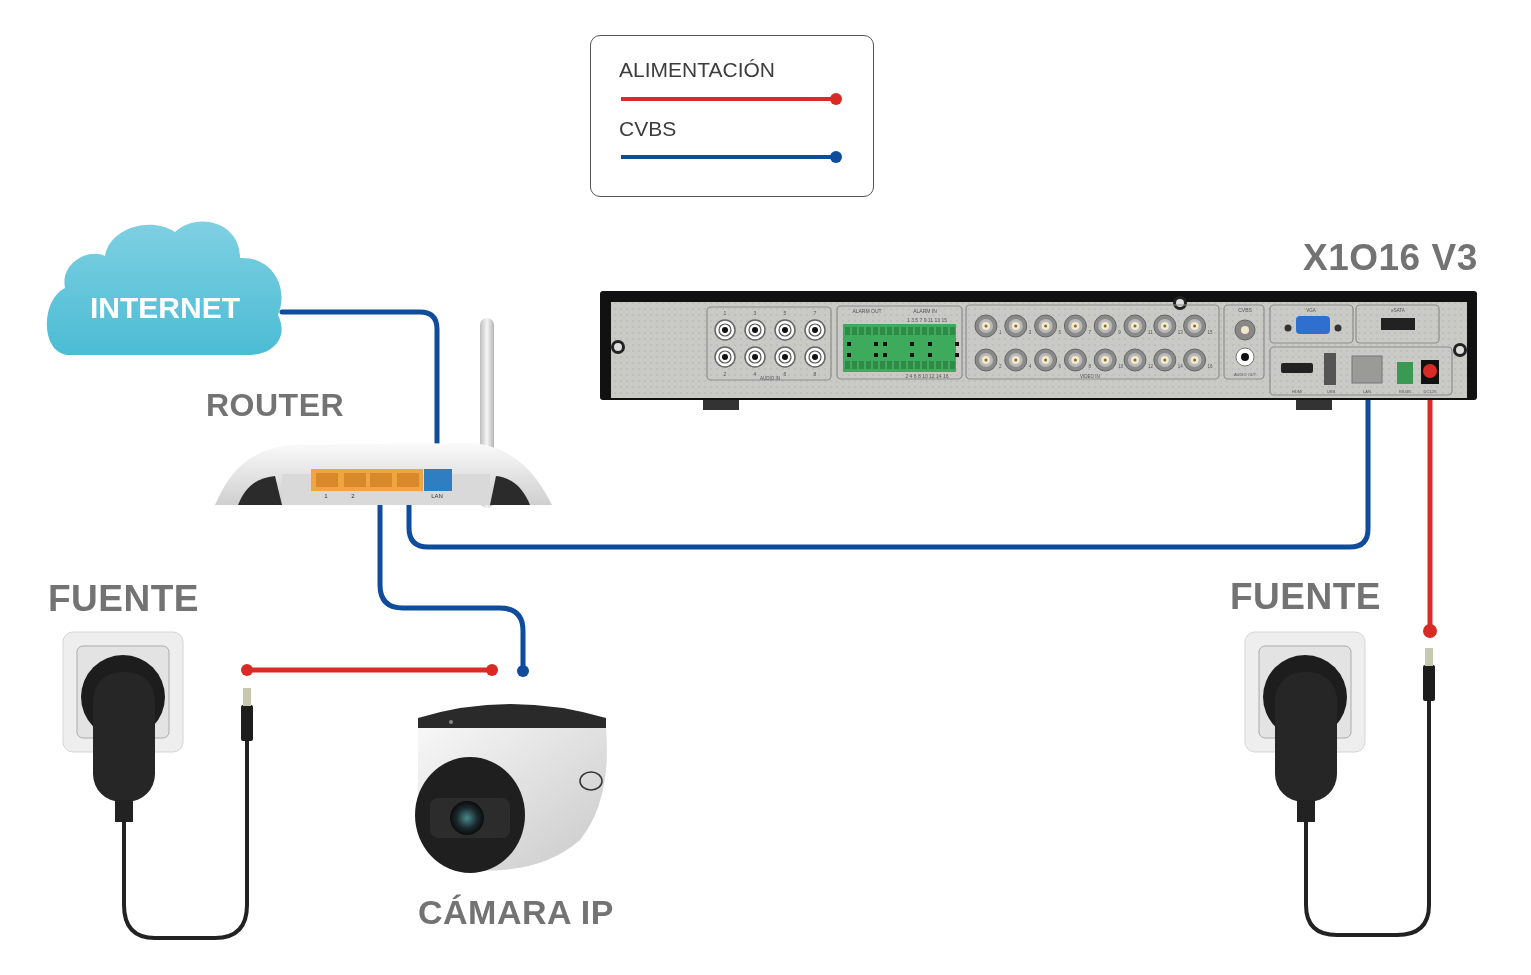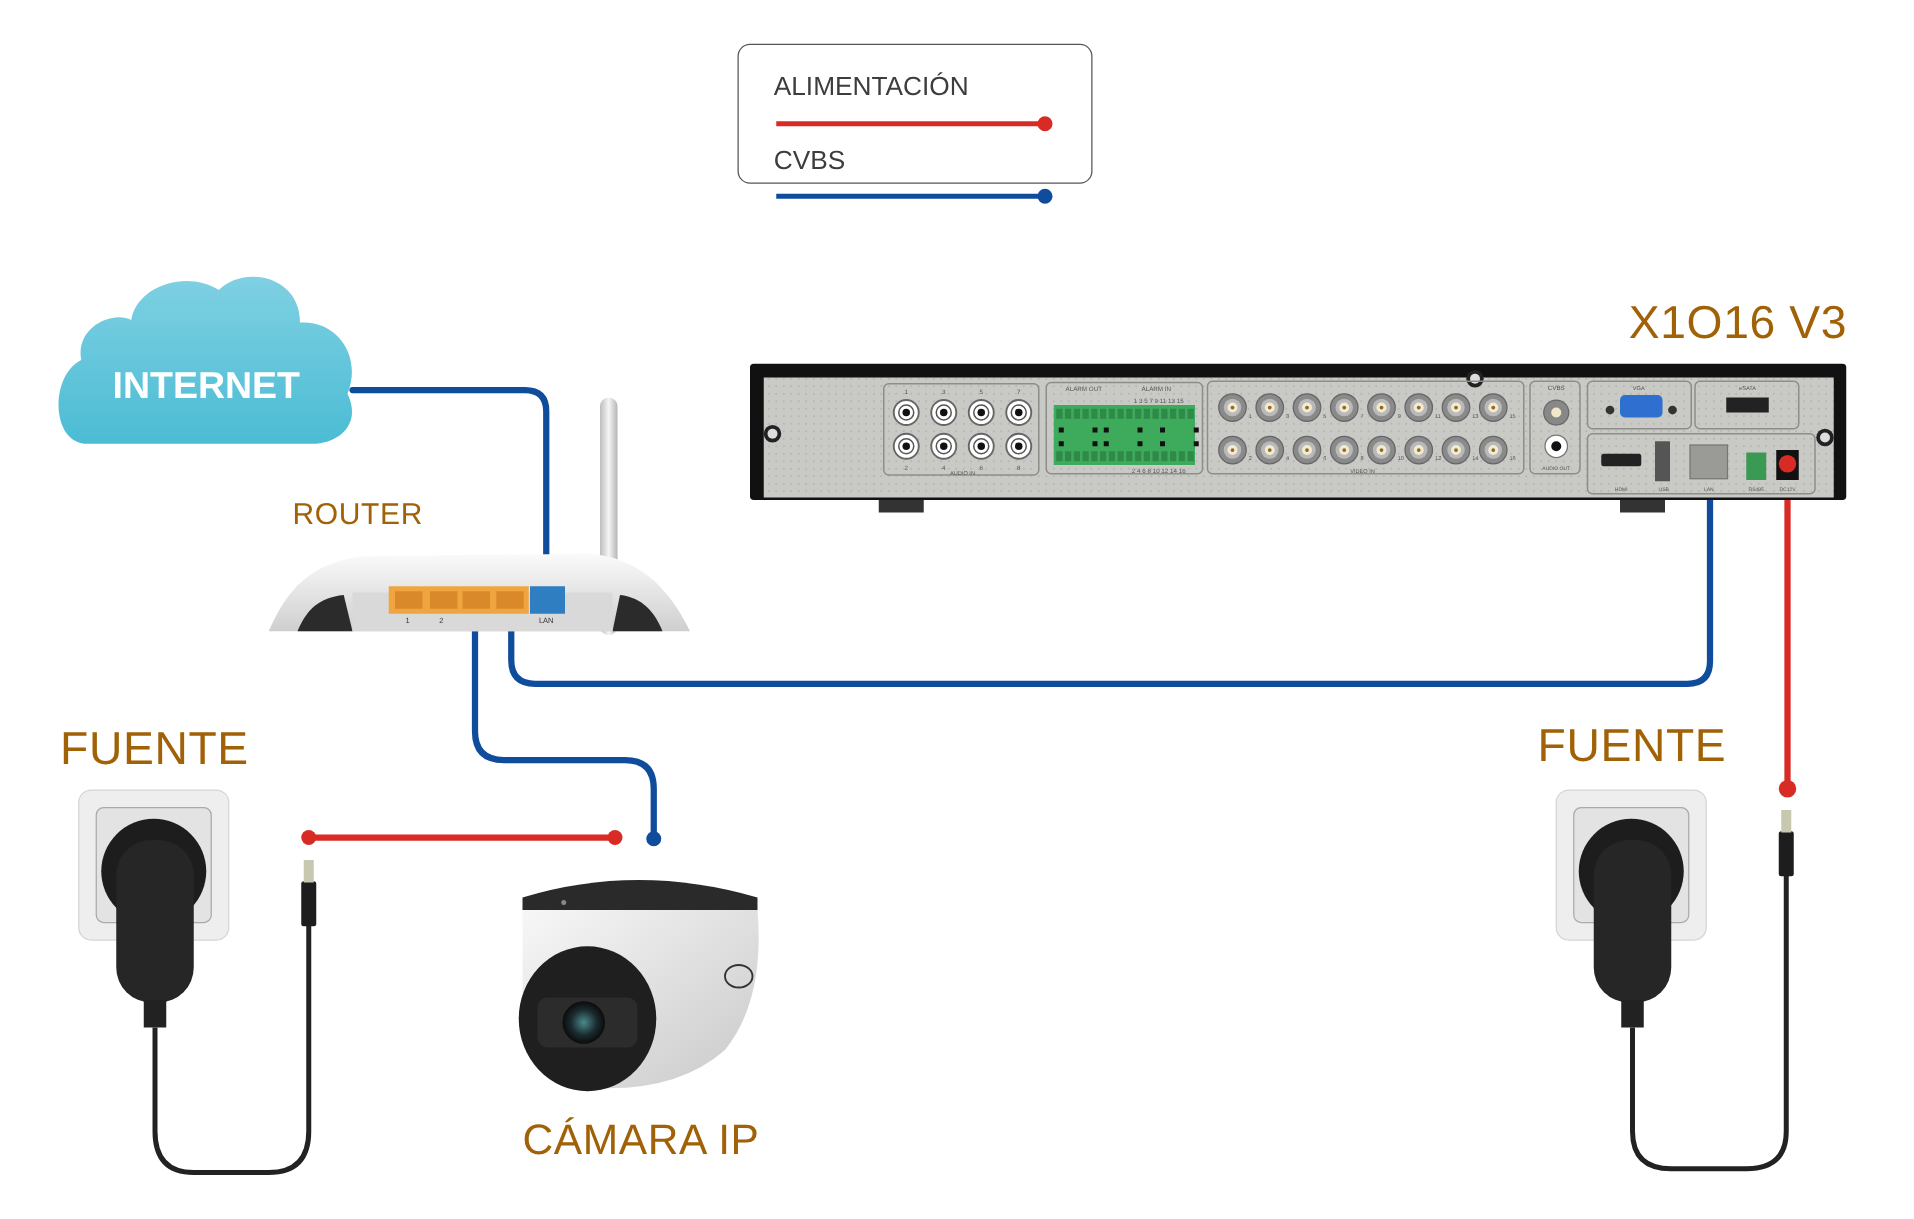--- a/index.html
+++ b/index.html
@@ -1,18 +1,18 @@
 <!DOCTYPE html>
 <html><head>
   <meta charset="utf-8">
   <style>
     html, body { margin:0; padding:0; background:#ffffff; }
     body { width:1531px; height:975px; position:relative; overflow:hidden; font-family:"Liberation Sans", sans-serif; }
-    .lbl { position:absolute; color:#a16207; font-weight:normal; font-family:"Liberation Sans", sans-serif; white-space:nowrap; letter-spacing:0.5px; }
-    #legend { position:absolute; left:590px; top:35px; width:284px; height:112px; border:1.5px solid #555; border-radius:10px; background:#fff; box-sizing:border-box; }
+    .lbl { position:absolute; color:#737373; font-weight:bold; font-family:"Liberation Sans", sans-serif; white-space:nowrap; letter-spacing:0.5px; }
+    #legend { position:absolute; left:590px; top:35px; width:284px; height:162px; border:1.5px solid #555; border-radius:10px; background:#fff; box-sizing:border-box; }
     #legend .t { position:absolute; left:28px; font-size:21px; color:#3d3d3d; font-weight:normal; font-family:"Liberation Sans", sans-serif; }
     svg#scene { position:absolute; left:0; top:0; }
   </style>
 </head>
 <body>
 
 <svg id="scene" width="1531" height="975" viewBox="0 0 1531 975">
   <defs>
     <linearGradient id="cloudGrad" x1="0" y1="0" x2="0" y2="1">
       <stop offset="0" stop-color="#7fd0e2"></stop>
@@ -390,17 +390,17 @@
     <line x1="2" y1="7" x2="216" y2="7" stroke="#d92b25" stroke-width="4"></line>
     <circle cx="217" cy="7" r="6" fill="#d92b25"></circle>
   </svg>
   <span class="t" style="top:81px;">CVBS</span>
   <svg style="position:absolute;left:28px;top:114px;" width="226" height="14">
     <line x1="2" y1="7" x2="216" y2="7" stroke="#0f4c9c" stroke-width="4"></line>
     <circle cx="217" cy="7" r="6" fill="#0f4c9c"></circle>
   </svg>
 </div>
 
-<div class="lbl" style="left:234px;top:387px;font-size:24px;margin-top:11px;">ROUTER</div>
+<div class="lbl" style="left:206px;top:387px;font-size:32px;">ROUTER</div>
 <div class="lbl" style="left:1303px;top:237px;font-size:37px;">X1O16 V3</div>
 <div class="lbl" style="left:48px;top:578px;font-size:37px;">FUENTE</div>
 <div class="lbl" style="left:1230px;top:576px;font-size:37px;">FUENTE</div>
 <div class="lbl" style="left:418px;top:893px;font-size:34px;">CÁMARA IP</div>
 
 </body></html>

